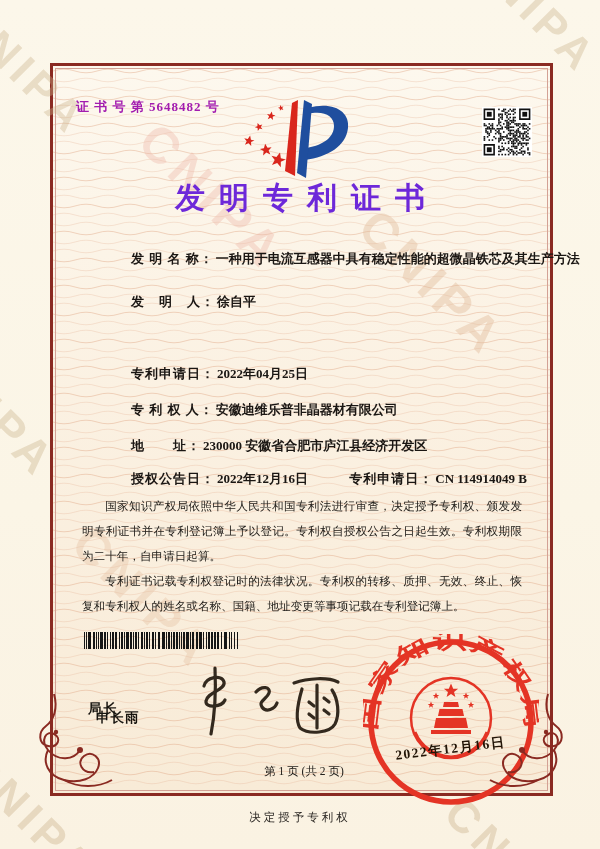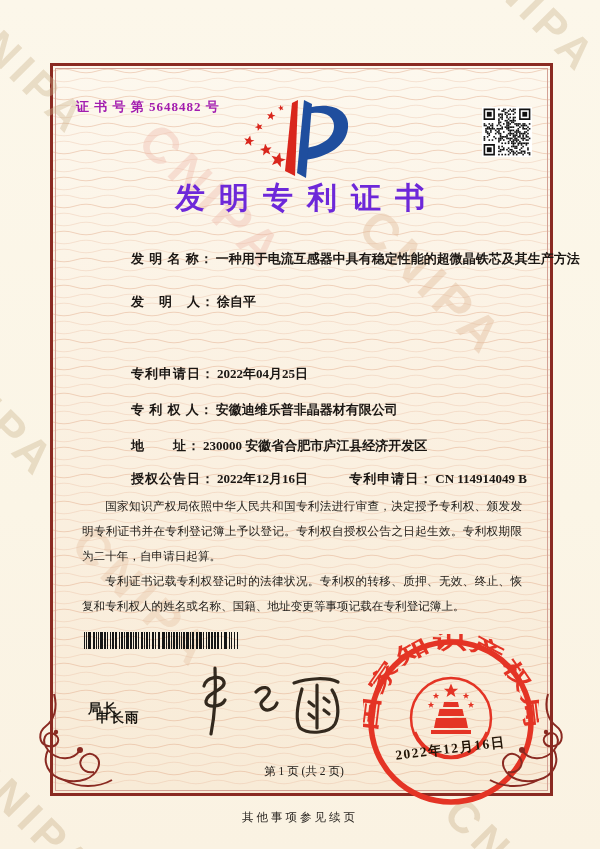--- a/index.html
+++ b/index.html
@@ -607,16 +607,16 @@
         <path d="M20,2 C24,16 20,28 12,34 C4,40 4,52 14,54 C24,56 28,46 20,42 C12,38 6,48 14,58 C24,70 40,68 46,58"></path>
         <path d="M14,58 C8,70 14,84 30,88 C46,92 60,86 64,76 C68,66 58,58 50,64 C42,70 48,82 60,80"></path>
         <path d="M30,88 C44,96 64,96 78,88"></path>
         <circle cx="46" cy="58" r="3" fill="#8a2a22" stroke="none"></circle>
         <circle cx="22" cy="40" r="2.2" fill="#8a2a22" stroke="none"></circle>
       </g>
     </svg>
 
     <div class="abs page-info">第 1 页 (共 2 页)</div>
 
-    <div class="abs footer-note">其他事项参见续页</div>
+    <div class="abs footer-note">决定授予专利权</div>
 
   </div>
 </div>
 
 </body></html>

